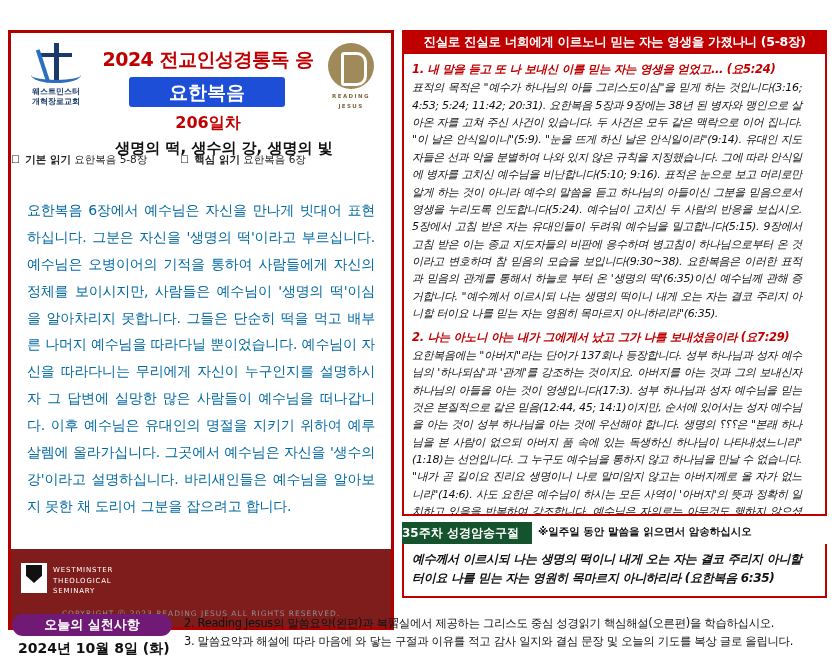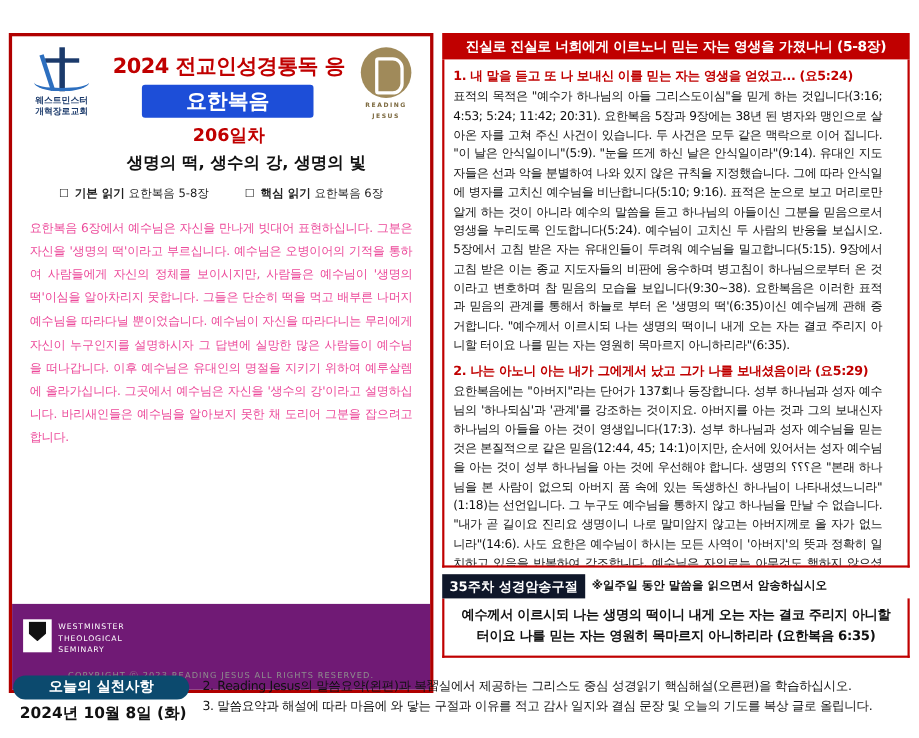--- a/index.html
+++ b/index.html
@@ -139,51 +139,51 @@
   }
   .circle-logo .clabel {
     font-size: 5.5px;
     letter-spacing: 1.4px;
     color: #7d6a40;
     margin-top: 4px;
     font-weight: bold;
   }
   .read-row {
     position: absolute;
-    left: 0; top: 136px;
-    width: 100%;
-    text-align: center;
+    left: 0; top: 120px;
+    width: 100%;
+    text-align: left;
     font-size: 10.5px;
     color: #222;
   }
   .read-row .chk { font-size: 10px; margin-right: 2px; }
   .read-row .b { font-weight: bold; }
   .read-row .gap { display: inline-block; width: 26px; }
 
   .left-body {
     position: absolute;
     left: 0; top: 160px;
     width: 100%;
     padding: 4px 16px 0 16px;
   }
   .left-body p {
     margin: 0;
-    font-size: 11px;
+    font-size: 14px;
     line-height: 1.92;
-    color: #ec4899;
+    color: #0369a1;
     text-align: justify;
     letter-spacing: -0.2px;
   }
 
   .left-footer {
     position: absolute;
     left: 0; bottom: 0;
     width: 100%;
     height: 78px;
-    background: #701a75;
+    background: #7f1d1d;
   }
   .wts-logo {
     position: absolute;
     left: 10px; top: 14px;
     width: 26px; height: 30px;
     background: #ffffff;
     color: #111;
     font-size: 6px;
     text-align: center;
   }
@@ -229,20 +229,21 @@
     text-align: center;
     line-height: 24px;
     letter-spacing: -0.3px;
   }
   .right-body {
     border: 2px solid #c00000;
     border-top: none;
     height: 462px;
     padding: 5px 23px 4px 8px;
     overflow: hidden;
+    font-style: italic;
   }
   .qa-head {
     color: #c00000;
     font-size: 11.5px;
     font-weight: bold;
     line-height: 1.5;
     margin: 2px 0 1px 0;
     letter-spacing: -0.3px;
   }
   .qa-body {
@@ -256,39 +257,40 @@
   .memory-banner {
     margin-top: 6px;
     width: 100%;
     height: 22px;
     position: relative;
   }
   .memory-tag {
     position: absolute;
     left: 0; top: 0;
     width: 130px; height: 22px;
-    background: #0f172a;
+    background: #14532d;
     color: #fff;
     font-size: 12px;
     font-weight: bold;
-    text-align: center;
+    text-align: left;
     line-height: 22px;
   }
   .memory-note {
     position: absolute;
     left: 136px; top: 3px;
     font-size: 10.5px;
     color: #111;
     font-weight: bold;
   }
   .memory-box {
     border: 2px solid #c00000;
     border-top: none;
     padding: 6px 8px 8px 8px;
-    text-align: center;
+    text-align: left;
+    font-style: italic;
   }
   .memory-box .mv {
     font-size: 12px;
     line-height: 1.6;
     color: #111;
     font-weight: bold;
     letter-spacing: -0.3px;
   }
 
   
@@ -296,21 +298,21 @@
     position: absolute;
     left: 8px;
     top: 614px;
     width: 819px;
     height: 52px;
   }
   .practice-tag {
     position: absolute;
     left: 4px; top: 0;
     width: 160px; height: 22px;
-    background: #0c4a6e;
+    background: #701a75;
     color: #fff;
     font-size: 13px;
     font-weight: bold;
     text-align: center;
     line-height: 22px;
     border-radius: 11px;
   }
   .practice-date {
     position: absolute;
     left: 10px; top: 26px;
@@ -387,21 +389,21 @@
       </div>
       <div class="copyright">COPYRIGHT ⓒ 2023 READING JESUS ALL RIGHTS RESERVED.</div>
     </div>
   </div>
 
   <div class="right-panel">
     <div class="verse-banner">진실로 진실로 너희에게 이르노니 믿는 자는 영생을 가졌나니 (5-8장)</div>
     <div class="right-body">
       <div class="qa-head">1. 내 말을 듣고 또 나 보내신 이를 믿는 자는 영생을 얻었고... (요5:24)</div>
       <div class="qa-body">표적의 목적은 "예수가 하나님의 아들 그리스도이심"을 믿게 하는 것입니다(3:16; 4:53; 5:24; 11:42; 20:31). 요한복음 5장과 9장에는 38년 된 병자와 맹인으로 살아온 자를 고쳐 주신 사건이 있습니다. 두 사건은 모두 같은 맥락으로 이어 집니다. "이 날은 안식일이니"(5:9). "눈을 뜨게 하신 날은 안식일이라"(9:14). 유대인 지도자들은 선과 악을 분별하여 나와 있지 않은 규칙을 지정했습니다. 그에 따라 안식일에 병자를 고치신 예수님을 비난합니다(5:10; 9:16). 표적은 눈으로 보고 머리로만 알게 하는 것이 아니라 예수의 말씀을 듣고 하나님의 아들이신 그분을 믿음으로서 영생을 누리도록 인도합니다(5:24). 예수님이 고치신 두 사람의 반응을 보십시오. 5장에서 고침 받은 자는 유대인들이 두려워 예수님을 밀고합니다(5:15). 9장에서 고침 받은 이는 종교 지도자들의 비판에 응수하며 병고침이 하나님으로부터 온 것이라고 변호하며 참 믿음의 모습을 보입니다(9:30~38). 요한복음은 이러한 표적과 믿음의 관계를 통해서 하늘로 부터 온 '생명의 떡'(6:35)이신 예수님께 관해 증거합니다. "예수께서 이르시되 나는 생명의 떡이니 내게 오는 자는 결코 주리지 아니할 터이요 나를 믿는 자는 영원히 목마르지 아니하리라"(6:35).</div>
-      <div class="qa-head">2. 나는 아노니 아는 내가 그에게서 났고 그가 나를 보내셨음이라 (요5:29)</div>
+      <div class="qa-head">2. 나는 아노니 아는 내가 그에게서 났고 그가 나를 보내셨음이라 (요7:29)</div>
       <div class="qa-body">요한복음에는 "아버지"라는 단어가 137회나 등장합니다. 성부 하나님과 성자 예수님의 '하나되심'과 '관계'를 강조하는 것이지요. 아버지를 아는 것과 그의 보내신자 하나님의 아들을 아는 것이 영생입니다(17:3). 성부 하나님과 성자 예수님을 믿는 것은 본질적으로 같은 믿음(12:44, 45; 14:1)이지만, 순서에 있어서는 성자 예수님을 아는 것이 성부 하나님을 아는 것에 우선해야 합니다. 생명의 ؟؟؟은 "본래 하나님을 본 사람이 없으되 아버지 품 속에 있는 독생하신 하나님이 나타내셨느니라"(1:18)는 선언입니다. 그 누구도 예수님을 통하지 않고 하나님을 만날 수 없습니다. "내가 곧 길이요 진리요 생명이니 나로 말미암지 않고는 아버지께로 올 자가 없느니라"(14:6). 사도 요한은 예수님이 하시는 모든 사역이 '아버지'의 뜻과 정확히 일치하고 있음을 반복하여 강조합니다. 예수님은 자의로는 아무것도 행하지 않으셨으며(5:19,30; 8:28; 14:10) 오직 자기를 보내신 아버지의 뜻을 이루셨습니다(4:34; 6:39; 8:29). 예수님이 곧 하나님의 아들이시며 그 모든 사역이 하나님 아버지께 신적인 기원을 두고 있음을 나타내신 것입니다(5:19; 8:26). "진리를 알지니 진리가 너희를 자유롭게 하리라"(8:32). 예수님께서 성전에서 그 진리를 가르치십니다. "나는 아노니 아는 내가 그에게서 났고 그가 나를 보내셨음이라"(7:29). "이 성경이 곧 내게 대하여 증언하는 것이니라"(5:39).</div>
     </div>
 
     <div class="memory-banner">
       <div class="memory-tag">35주차 성경암송구절</div>
       <div class="memory-note">※일주일 동안 말씀을 읽으면서 암송하십시오</div>
     </div>
     <div class="memory-box">
       <div class="mv">예수께서 이르시되 나는 생명의 떡이니 내게 오는 자는 결코 주리지 아니할</div>
       <div class="mv">터이요 나를 믿는 자는 영원히 목마르지 아니하리라 (요한복음 6:35)</div>

